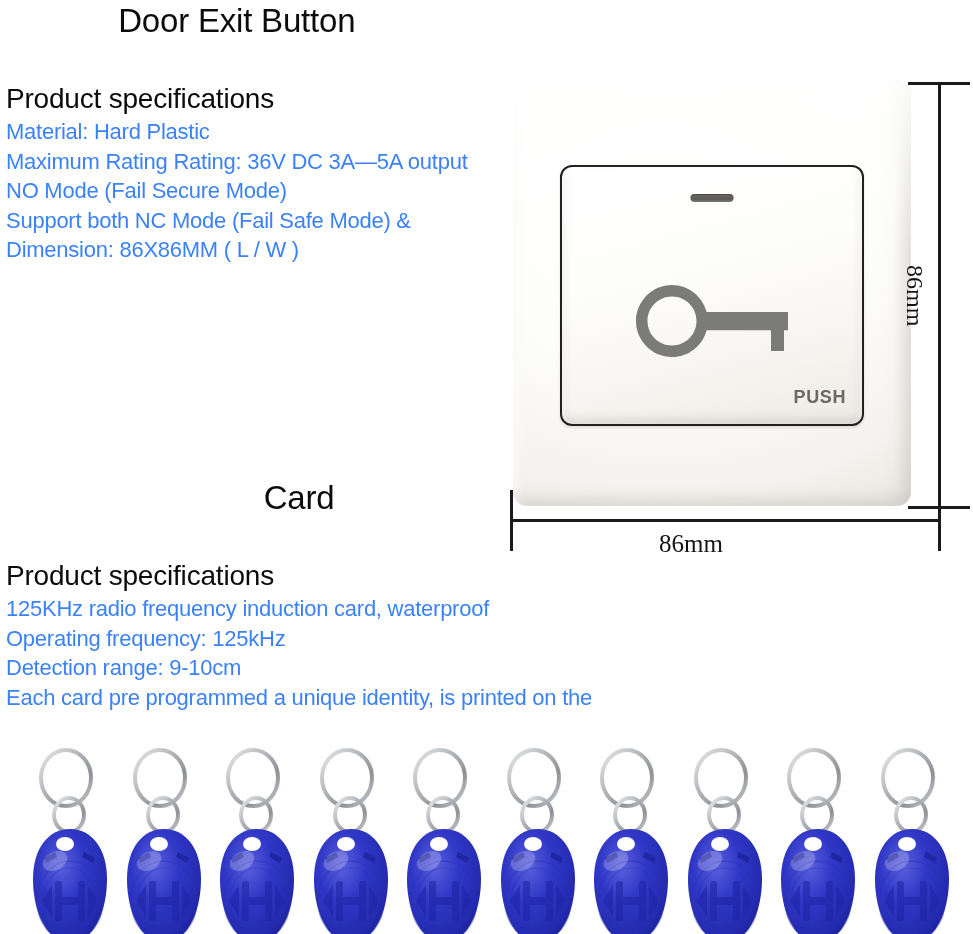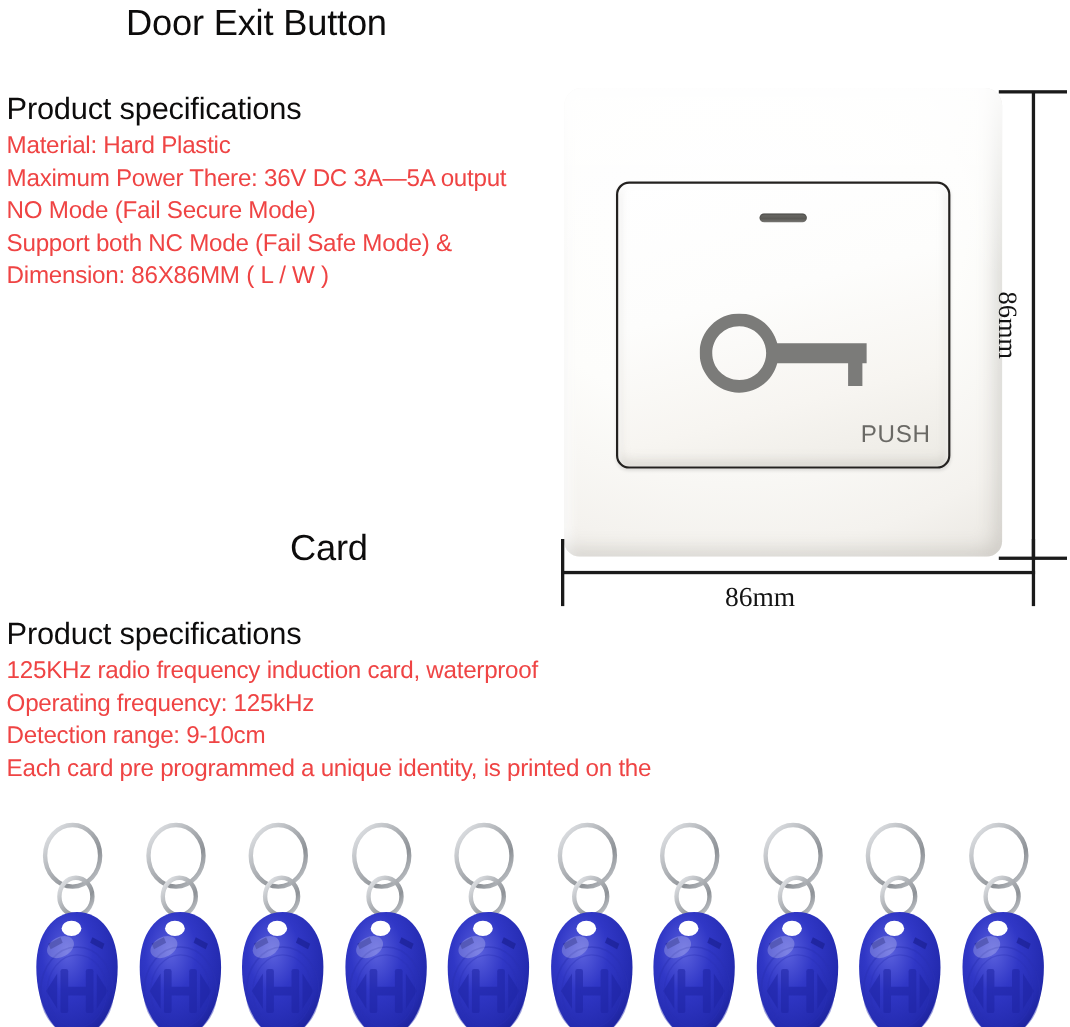--- a/index.html
+++ b/index.html
@@ -38,21 +38,21 @@
     letter-spacing: -0.2px;
     color: #0d0c0c;
     white-space: nowrap;
     margin-top: 40px;
   }
   .spec-line {
     font-size: 22px;
     line-height: 29.5px;
     font-weight: 400;
     letter-spacing: -0.25px;
-    color: #ef4444;
+    color: #3b82f6;
     white-space: nowrap;
   }
 
   
   #button-photo {
     position: absolute;
     left: 513px;
     top: 80px;
     width: 398px;
     height: 426px;
@@ -106,22 +106,22 @@
   .key-icon {
     position: absolute;
     left: 50%;
     top: 118px;
     transform: translateX(-50%);
   }
   .push-label {
     position: absolute;
     right: 16px;
     bottom: 16px;
-    font-size: 22px;
-    font-weight: 400;
+    font-size: 18px;
+    font-weight: 700;
     letter-spacing: 0.6px;
     color: #6a6965;
     font-family: "Liberation Sans", sans-serif;
   }
 
   
   .dim-line-v {
     position: absolute;
     left: 938px;
     top: 83px;
@@ -207,21 +207,21 @@
 </style>
 </head>
 <body>
 
 <div id="page">
 
   <div class="spec-block" id="block-door">
     <div class="title-main">Door Exit Button</div>
     <div class="title-sub">Product specifications</div>
     <div class="spec-line">Material: Hard Plastic</div>
-    <div class="spec-line">Maximum Power There: 36V DC 3A—5A output</div>
+    <div class="spec-line">Maximum Rating Rating: 36V DC 3A—5A output</div>
     <div class="spec-line">NO Mode (Fail Secure Mode)</div>
     <div class="spec-line">Support both NC Mode (Fail Safe Mode) &amp;</div>
     <div class="spec-line">Dimension:  86X86MM ( L / W )</div>
   </div>
 
   <div class="spec-block" id="block-card">
     <div class="title-main">Card</div>
     <div class="title-sub">Product specifications</div>
     <div class="spec-line">125KHz radio frequency induction card, waterproof</div>
     <div class="spec-line">Operating frequency: 125kHz</div>

